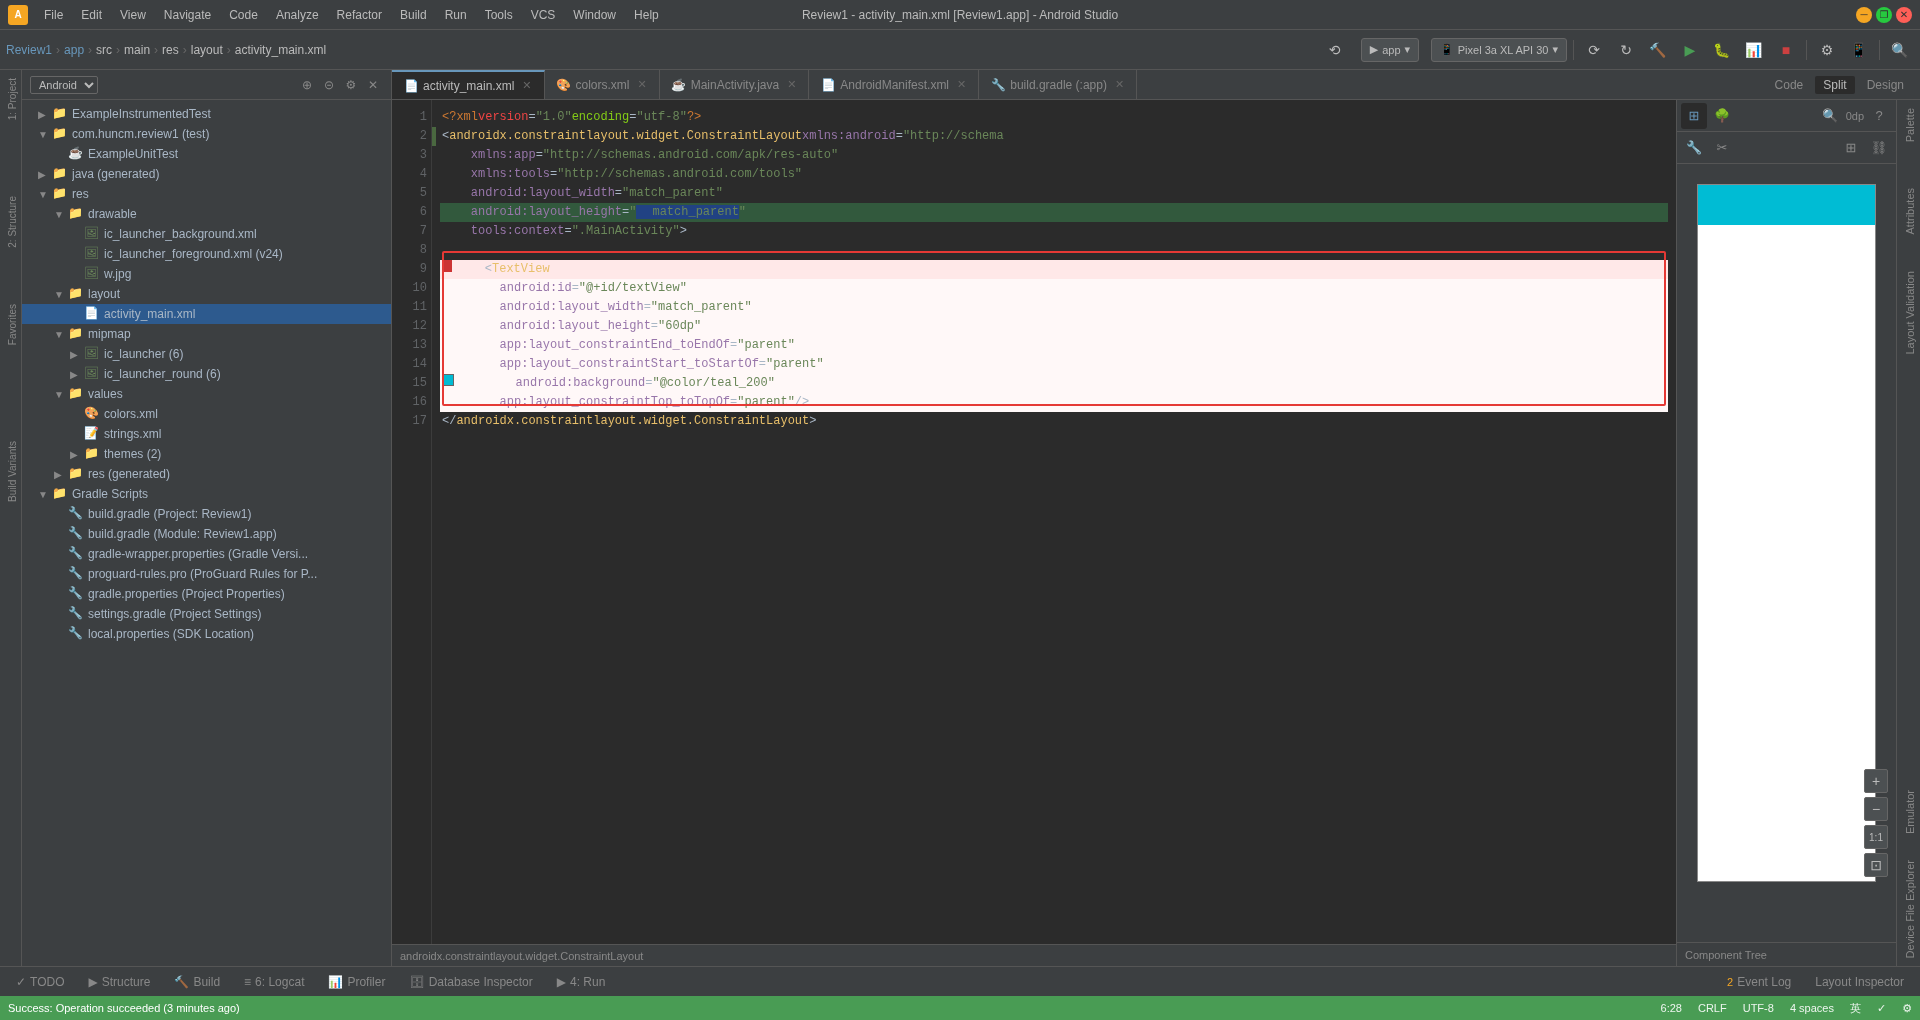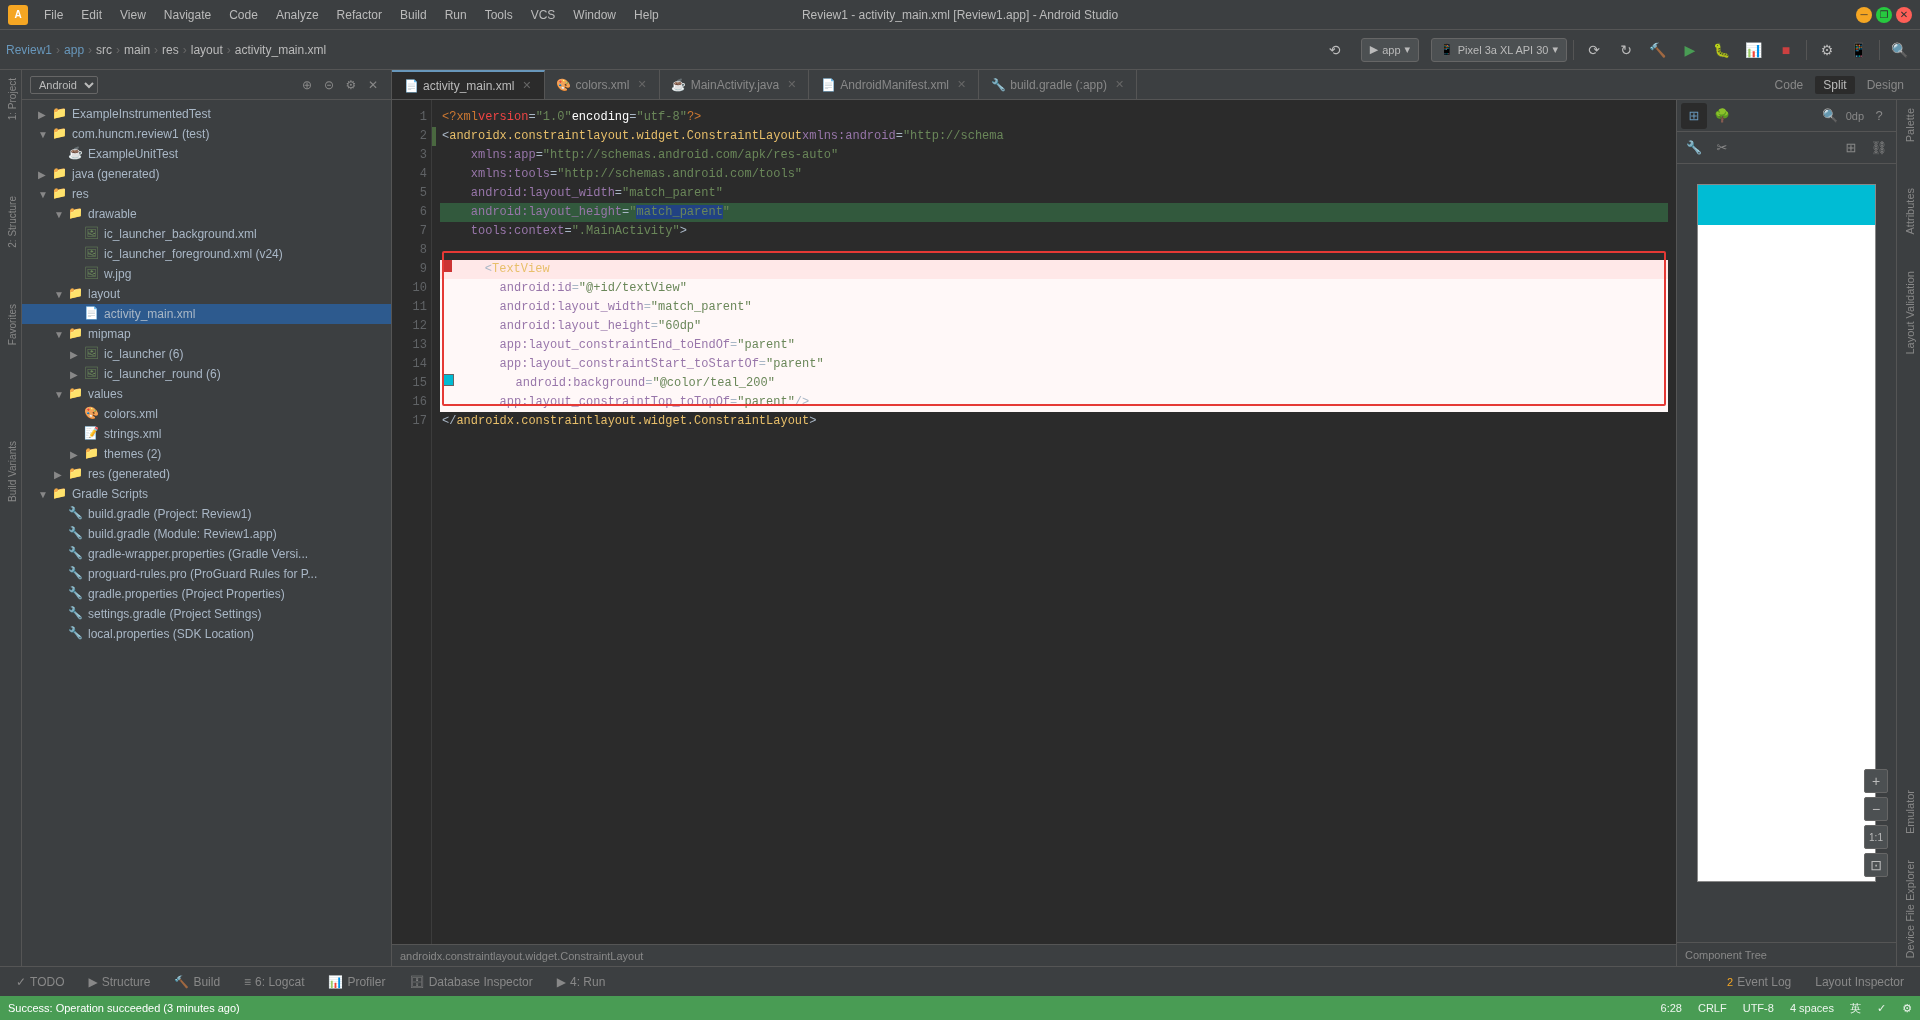--- a/index.html
+++ b/index.html
@@ -454,21 +454,21 @@
           <div style="height:19px;">17</div>
         </div>
 
         <div class="code-content">
 
           <div class="code-line">
             <span style="color:#cc7832;">&lt;?xml </span>
               <span style="color:#ef4444;">version</span>
               <span style="color:#a9b7c6;">=</span>
               <span style="color:#6a8759;">"1.0"</span>
-              <span style="color:#ffffff;"> encoding</span>
+              <span style="color:#84cc16;"> encoding</span>
               <span style="color:#a9b7c6;">=</span>
               <span style="color:#6a8759;">"utf-8"</span>
               <span style="color:#cc7832;">?&gt;</span>
           </div>
 
           <div class="code-line" style="position:relative;">
             <span style="position:absolute;left:-8px;width:4px;height:19px;background:#4a6840;"></span>
             <span style="color:#a9b7c6;">&lt;</span>
               <span style="color:#e8bf6a;">androidx.constraintlayout.widget.ConstraintLayout</span>
               <span style="color:#9876aa;"> xmlns:android</span>
@@ -490,21 +490,21 @@
 
           <div class="code-line">
             <span style="color:#9876aa;">&nbsp;&nbsp;&nbsp;&nbsp;android:layout_width</span>
               <span style="color:#a9b7c6;">=</span>
               <span style="color:#6a8759;">"match_parent"</span>
           </div>
 
           <div class="code-line highlighted">
             <span style="color:#9876aa;">&nbsp;&nbsp;&nbsp;&nbsp;android:layout_height</span>
               <span style="color:#a9b7c6;">=</span>
-              <span style="color:#6a8759;">"<span style="background:#214283;">match_parent</span>"</span>
+              <span style="color:#6a8759;">"<span style="background:#214283;padding-left:16px;">match_parent</span>"</span>
           </div>
 
           <div class="code-line">
             <span style="color:#9876aa;">&nbsp;&nbsp;&nbsp;&nbsp;tools:context</span>
               <span style="color:#a9b7c6;">=</span>
               <span style="color:#6a8759;">".MainActivity"</span>
               <span style="color:#a9b7c6;">&gt;</span>
           </div>
 
           <div class="code-line">&nbsp;</div>

